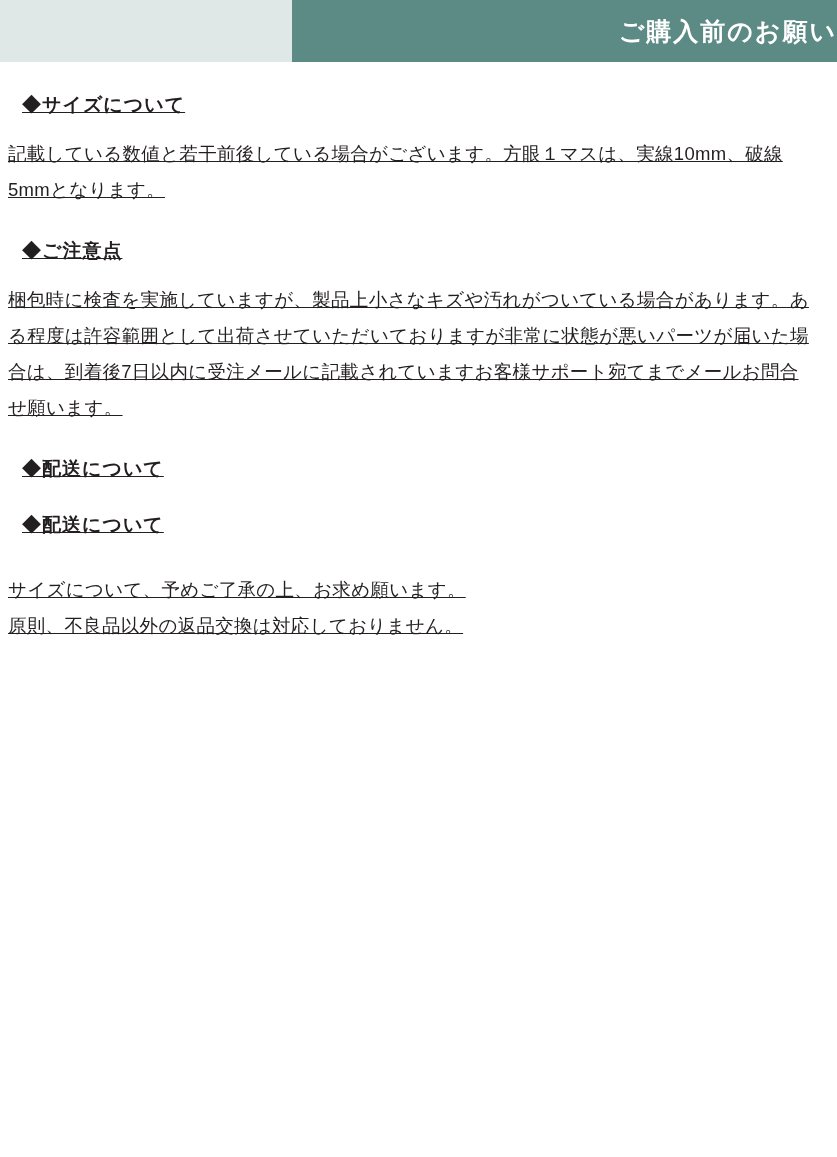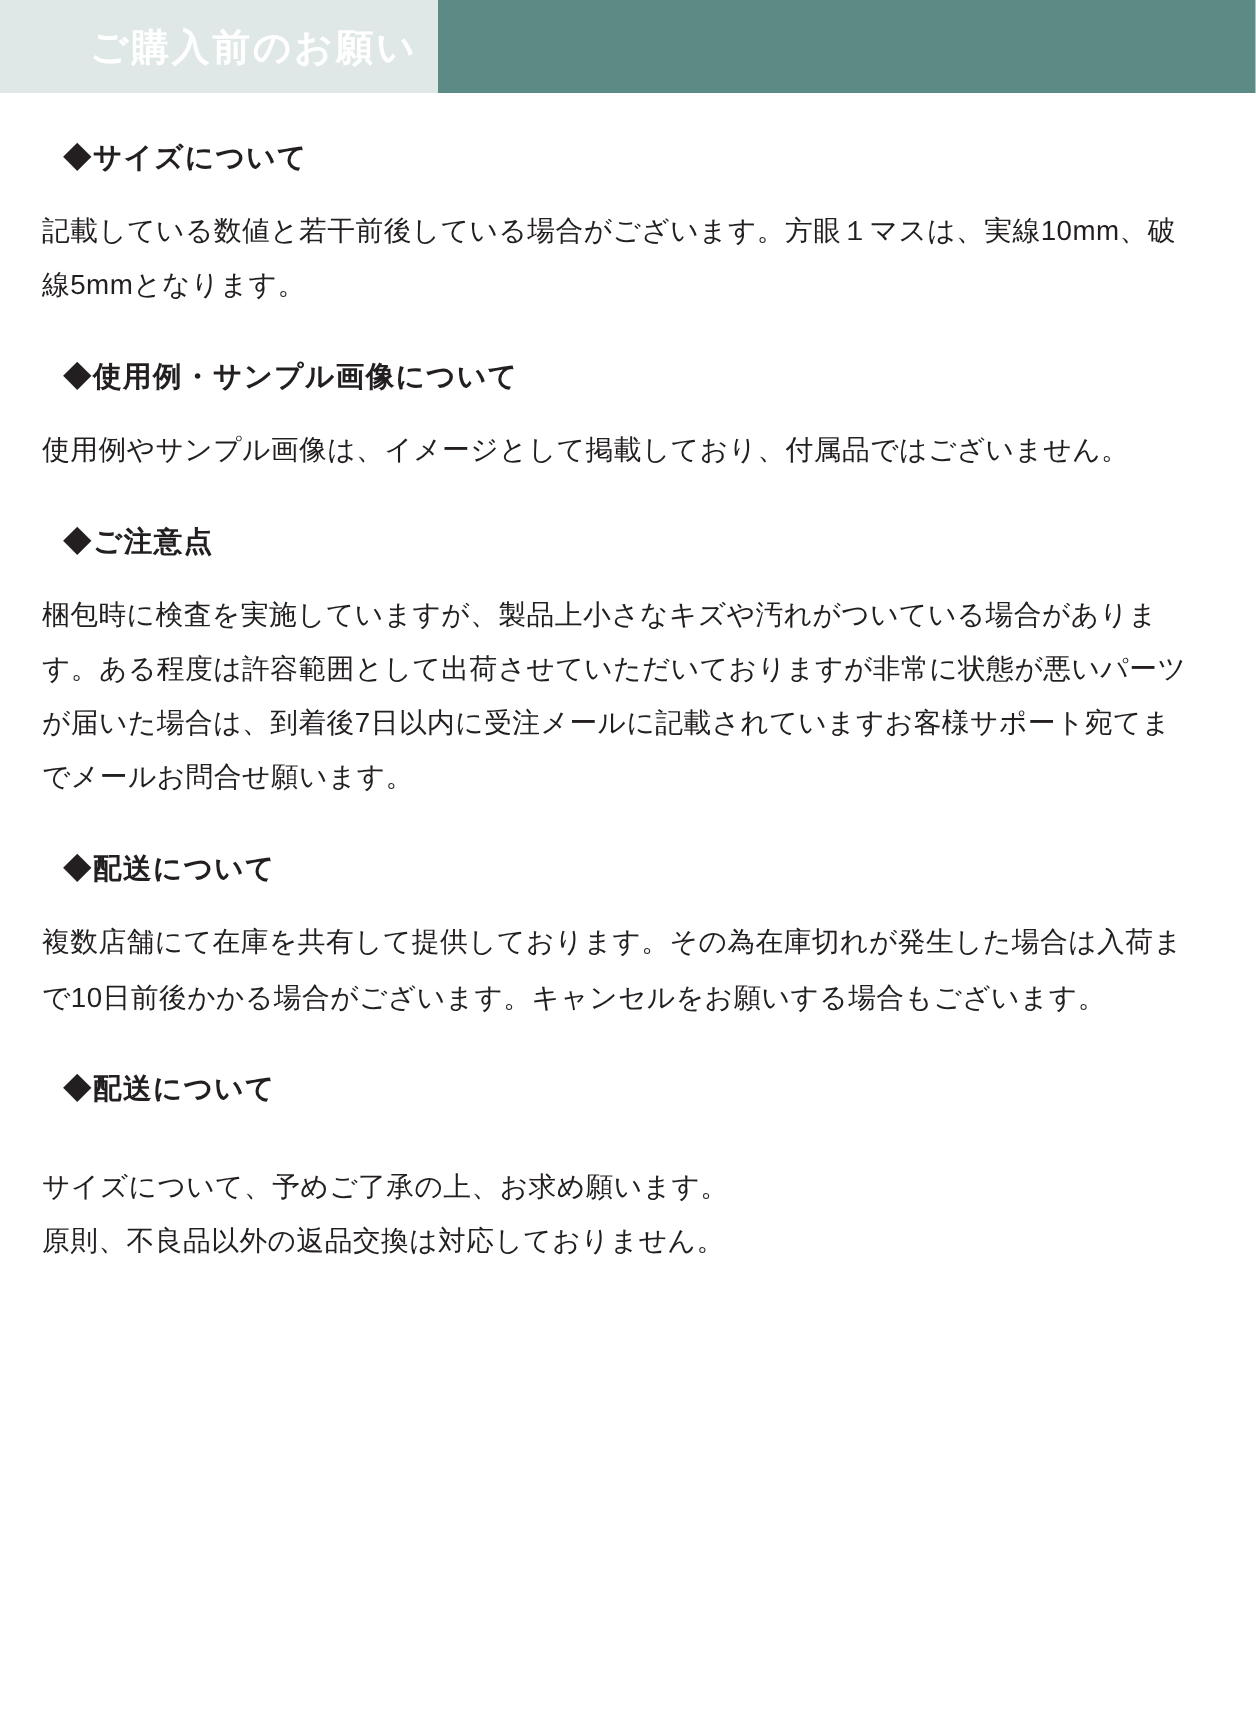--- a/index.html
+++ b/index.html
@@ -18,21 +18,21 @@
     position: relative;
     width: 837px;
     height: 1157px;
     box-sizing: border-box;
   }
   .header-bar {
     position: relative;
     height: 62px;
     display: flex;
     align-items: center;
-    justify-content: flex-start;
+    justify-content: flex-end;
   }
   .header-left-block {
     position: absolute;
     left: 0;
     top: 0;
     width: 292px;
     height: 62px;
     background: #dfe8e6;
   }
   .header-right-block {
@@ -46,21 +46,22 @@
   .header-title {
     position: relative;
     z-index: 2;
     color: #ffffff;
     font-size: 25px;
     font-weight: bold;
     letter-spacing: 2px;
     margin-left: 60px;
   }
   .content {
-    padding: 0 28px;
+    padding: 0 8px;
+    text-decoration: underline;
   }
   .section {
     margin: 0;
   }
   .section-head {
     font-size: 19px;
     font-weight: bold;
     color: #231f20;
     letter-spacing: 1px;
     margin: 30px 0 0 14px;
@@ -94,33 +95,28 @@
   </div>
 
   <div class="content">
 
     <div class="section">
       <div class="section-head">◆サイズについて</div>
       <div class="para">記載している数値と若干前後している場合がございます。方眼１マスは、実線10mm、破線5mmとなります。</div>
     </div>
 
 
-    <div class="section">
-      <div class="section-head">◆使用例・サンプル画像について</div>
-      <div class="para">使用例やサンプル画像は、イメージとして掲載しており、付属品ではございません。</div>
-    </div>
 
     <div class="section">
       <div class="section-head">◆ご注意点</div>
       <div class="para">梱包時に検査を実施していますが、製品上小さなキズや汚れがついている場合があります。ある程度は許容範囲として出荷させていただいておりますが非常に状態が悪いパーツが届いた場合は、到着後7日以内に受注メールに記載されていますお客様サポート宛てまでメールお問合せ願います。</div>
     </div>
 
     <div class="section">
       <div class="section-head">◆配送について</div>
-      <div class="para">複数店舗にて在庫を共有して提供しております。その為在庫切れが発生した場合は入荷まで10日前後かかる場合がございます。キャンセルをお願いする場合もございます。</div>
     </div>
 
     <div class="section">
       <div class="section-head">◆配送について</div>
     </div>
 
     <div class="closing">
       <div class="para">サイズについて、予めご了承の上、お求め願います。</div>
       <div class="para tight">原則、不良品以外の返品交換は対応しておりません。</div>
     </div>

